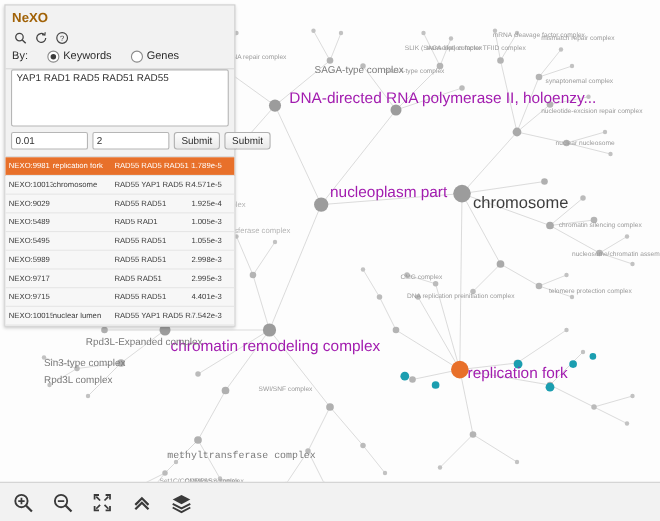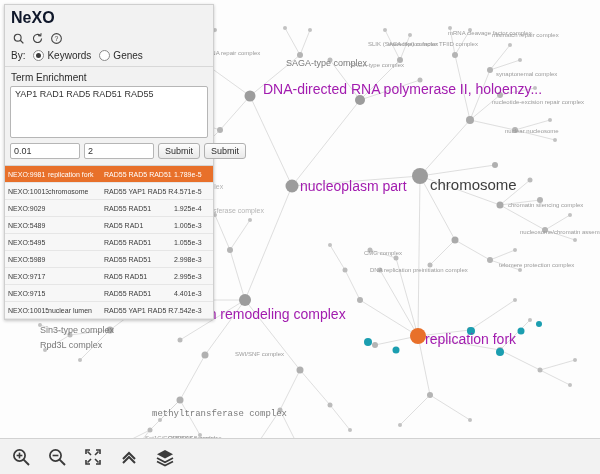--- a/index.html
+++ b/index.html
@@ -64,23 +64,23 @@
     top: 4px;
     width: 208px;
     background: #f2f2f2;
     border: 1px solid #cfcfcf;
     box-shadow: 0 1px 3px rgba(0,0,0,0.22);
     font-size: 10px;
     color: #2b2b2b;
   }
   #panel-title {
     padding: 4px 6px 2px 6px;
-    font-size: 16px;
+    font-size: 12px;
     font-weight: bold;
-    color: #0f172a;
+    color: #a16207;
   }
   .search-row {
     display: flex;
     align-items: center;
     padding: 1px 5px 4px 5px;
     gap: 3px;
   }
   .search-input {
     flex: 1;
     height: 16px;
@@ -101,21 +101,21 @@
     cursor: pointer;
     display: flex;
     align-items: center;
     justify-content: center;
   }
   .radio-row {
     display: flex;
     align-items: center;
     padding: 0 6px 5px 6px;
     font-size: 10px;
-    gap: 8px;
+    gap: 18px;
     color: #2b2b2b;
   }
   .radio-item {
     display: flex;
     align-items: center;
     gap: 3px;
     cursor: pointer;
   }
   .radio {
     width: 9px;
@@ -430,21 +430,21 @@
         <circle cx="396" cy="350" r="3.5" fill="#1b9eb0"></circle>
         <circle cx="471" cy="331" r="4" fill="#1b9eb0"></circle>
         <circle cx="500" cy="352" r="4" fill="#1b9eb0"></circle>
         <circle cx="521" cy="331" r="3.5" fill="#1b9eb0"></circle>
         <circle cx="539" cy="324" r="3" fill="#1b9eb0"></circle>
       </g>
     </svg>
     <div id="net-labels">
         <div class="net-label big" style="left: 425px; top: 331px;">replication fork</div>
         <div class="net-label huge" style="left: 430px; top: 176px;">chromosome</div>
-        <div class="net-label big" style="left: 300px; top: 178px;">nucleoplasm part</div>
+        <div class="net-label big" style="left: 300px; top: 166px;">nucleoplasm part</div>
         <div class="net-label big" style="left: 155px; top: 306px;">chromatin remodeling complex</div>
         <div class="net-label big" style="left: 263px; top: 81px;">DNA-directed RNA polymerase II, holoenzy...</div>
         <div class="net-label mid" style="left: 120px; top: 247px;">nuclear chromatin</div>
         <div class="net-label mid" style="left: 286px; top: 58px;">SAGA-type complex</div>
         <div class="net-label small" style="left: 350px; top: 62px;">SAGA-type complex</div>
         <div class="net-label small" style="left: 368px; top: 41px;">SLIK (SAGA-like) complex</div>
         <div class="net-label small" style="left: 388px; top: 41px;">transcription factor TFIID complex</div>
         <div class="net-label small" style="left: 448px; top: 30px;">mRNA cleavage factor complex</div>
         <div class="net-label small" style="left: 207px; top: 50px;">DNA repair complex</div>
         <div class="net-label small" style="left: 492px; top: 32px;">mismatch repair complex</div>
@@ -499,21 +499,20 @@
         <span>Keywords</span>
       </label>
       <label class="radio-item">
         <span class="radio"></span>
         <span>Genes</span>
       </label>
     </div>
 
     <div class="section-sep"></div>
 
-    <div id="term-enrichment-title">Term Enrichment</div>
 
     <div class="gene-box">YAP1 RAD1 RAD5 RAD51 RAD55</div>
 
     <div class="params-row">
       <input class="param-input" type="text" value="0.01" style="">
       <input class="param-input wide" type="text" value="2" style="">
       <button class="panel-btn">Submit</button>
       <button class="panel-btn">Submit</button>
     </div>
 

